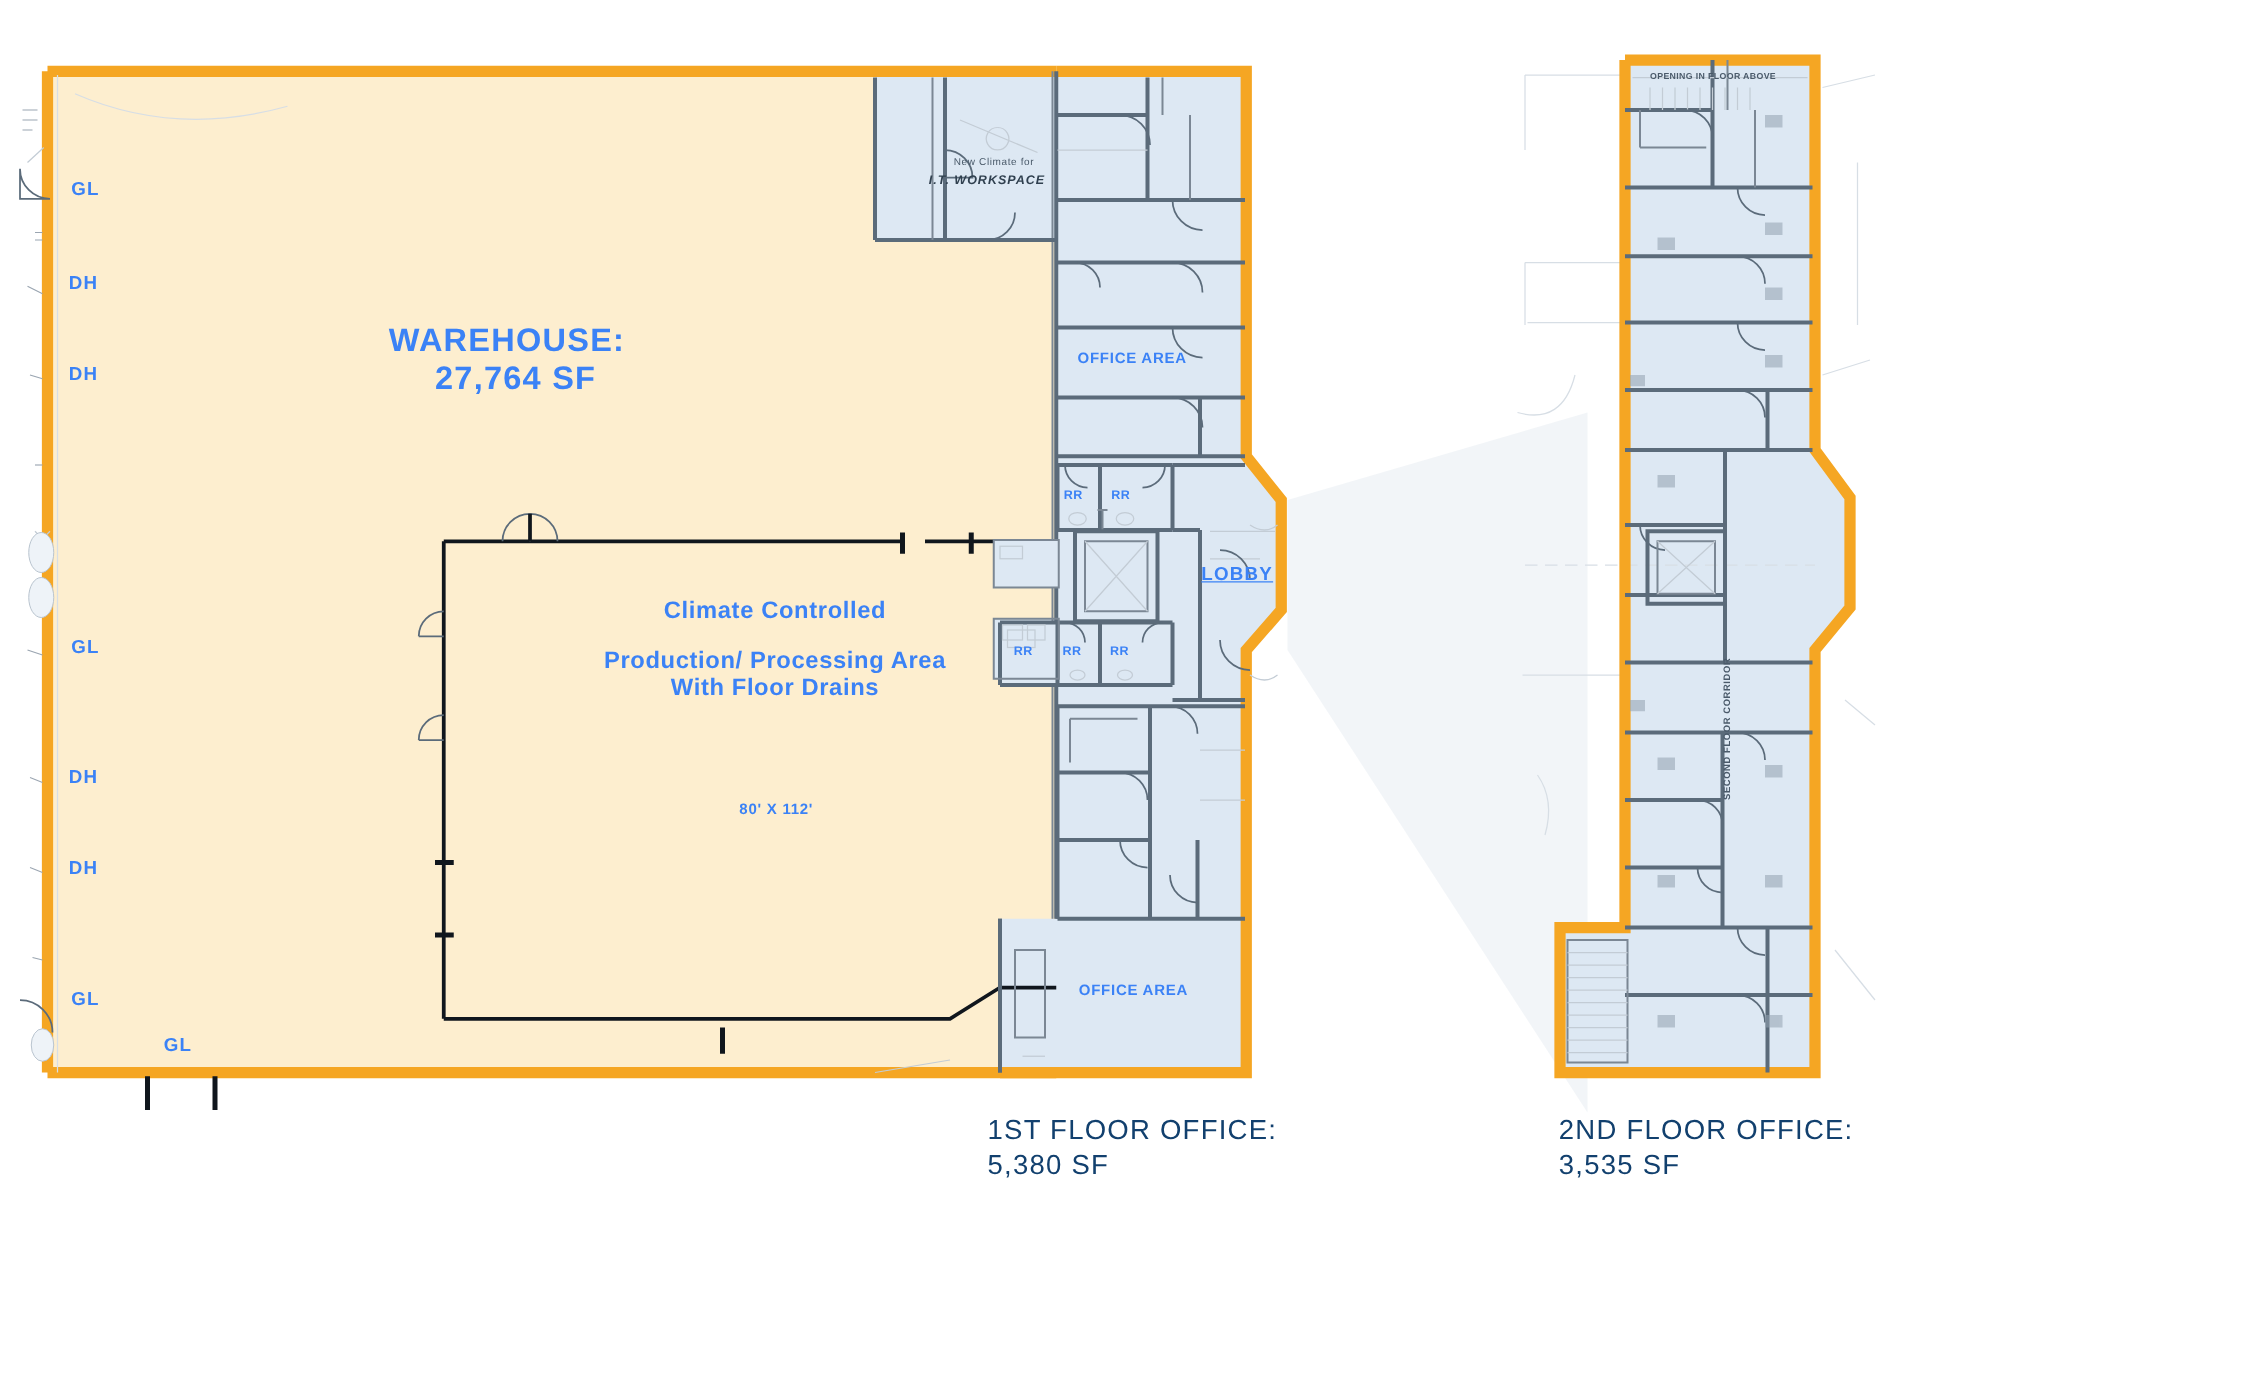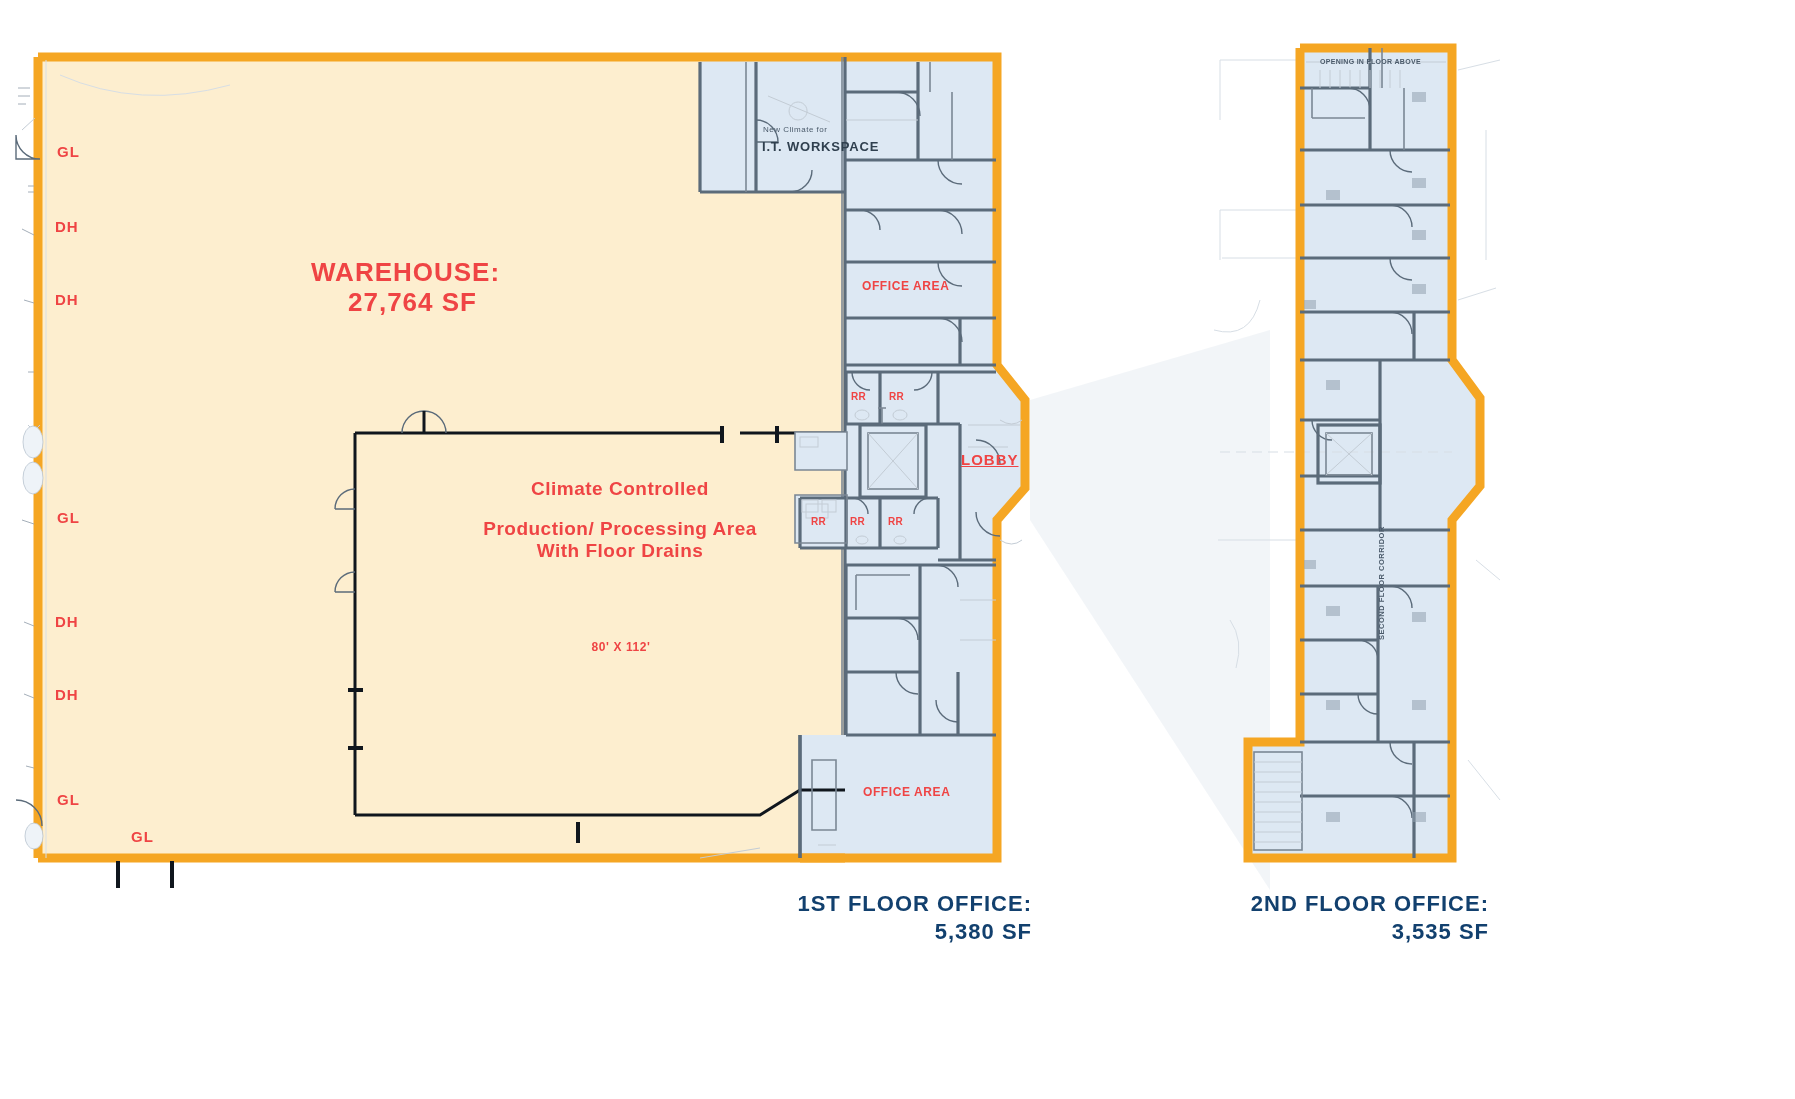--- a/index.html
+++ b/index.html
@@ -1,29 +1,29 @@
 <!DOCTYPE html>
 <html><head>
 <meta charset="utf-8">
 <style>
   html,body{margin:0;padding:0;background:#ffffff;}
   body{width:1795px;height:1099px;overflow:hidden;
        font-family:"Liberation Sans", sans-serif;}
   #stage{position:relative;width:1795px;height:1099px;background:#fff;}
 
-  .lbl{position:absolute;color:#ef4444;font-weight:bold;letter-spacing:.5px;
+  .lbl{position:absolute;color:#3b82f6;font-weight:bold;letter-spacing:.5px;
        white-space:pre;line-height:1.18;}
   .lbl.big{font-size:26px;letter-spacing:1px;}
   .lbl.mid{font-size:19px;}
   .lbl.small{font-size:15px;letter-spacing:1px;}
   .lbl.tiny{font-size:12px;letter-spacing:.6px;}
   .lbl.micro{font-size:10px;letter-spacing:.4px;font-weight:bold;}
   .lbl.ctr{text-align:center;}
-  .cap{position:absolute;color:#12406e;font-size:22px;font-weight:bold;
-       text-align:right;letter-spacing:1px;line-height:1.35;white-space:pre;}
+  .cap{position:absolute;color:#12406e;font-size:22px;font-weight:normal;
+       text-align:left;letter-spacing:1px;line-height:1.35;white-space:pre;}
 
   
   .panel{position:absolute;}
   svg{display:block;overflow:visible;}
   .wh-fill{fill:#fdeecf;}
   .off-fill{fill:#dde8f3;}
   .wall-out{fill:none;stroke:#f5a623;stroke-width:9;}
   .wall-med{fill:none;stroke:#5b6b7a;stroke-width:3.2;}
   .wall-thin{fill:none;stroke:#7b8794;stroke-width:1.6;}
   .wall-blk{fill:none;stroke:#10161d;stroke-width:3;}
@@ -322,21 +322,21 @@
   <div class="lbl tiny" style="left:863px;top:785px;">OFFICE AREA</div>
   <div class="lbl small" style="left:961px;top:451px;text-decoration:underline;">LOBBY</div>
 
   <div class="lbl micro" style="left:851px;top:391px;">RR</div>
   <div class="lbl micro" style="left:889px;top:391px;">RR</div>
   <div class="lbl micro" style="left:811px;top:516px;">RR</div>
   <div class="lbl micro" style="left:850px;top:516px;">RR</div>
   <div class="lbl micro" style="left:888px;top:516px;">RR</div>
 
   <div class="lbl" style="left:763px;top:125px;font-size:8px;color:#4a5a6a;font-weight:normal;">New Climate for</div>
-  <div class="lbl" style="left:762px;top:139px;font-size:13px;color:#30404f;letter-spacing:.8px;">I.T. WORKSPACE</div>
+  <div class="lbl" style="left:743px;top:139px;font-size:10px;color:#30404f;letter-spacing:.8px;font-style:italic;">I.T. WORKSPACE</div>
 
   <div class="lbl" style="left:1320px;top:58px;font-size:7px;color:#4a5a6a;letter-spacing:.3px;">OPENING IN FLOOR ABOVE</div>
   <div class="lbl" style="left:1378px;top:640px;font-size:7.5px;color:#4a5a6a;letter-spacing:.5px;
               transform:rotate(-90deg);transform-origin:0 0;">SECOND FLOOR CORRIDOR</div>
 
   <div class="cap" style="left:790px;top:889px;width:242px;">1ST FLOOR OFFICE:</div>
   <div class="cap" style="left:790px;top:917px;width:242px;">5,380 SF</div>
 
   <div class="cap" style="left:1247px;top:889px;width:242px;">2ND FLOOR OFFICE:</div>
   <div class="cap" style="left:1247px;top:917px;width:242px;">3,535 SF</div>

